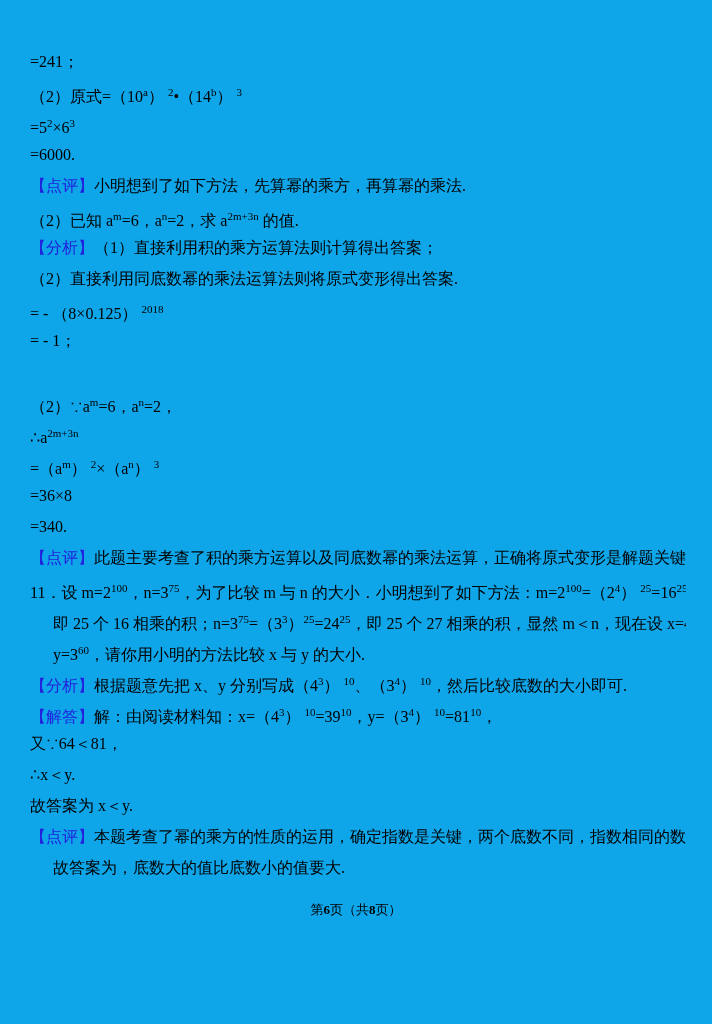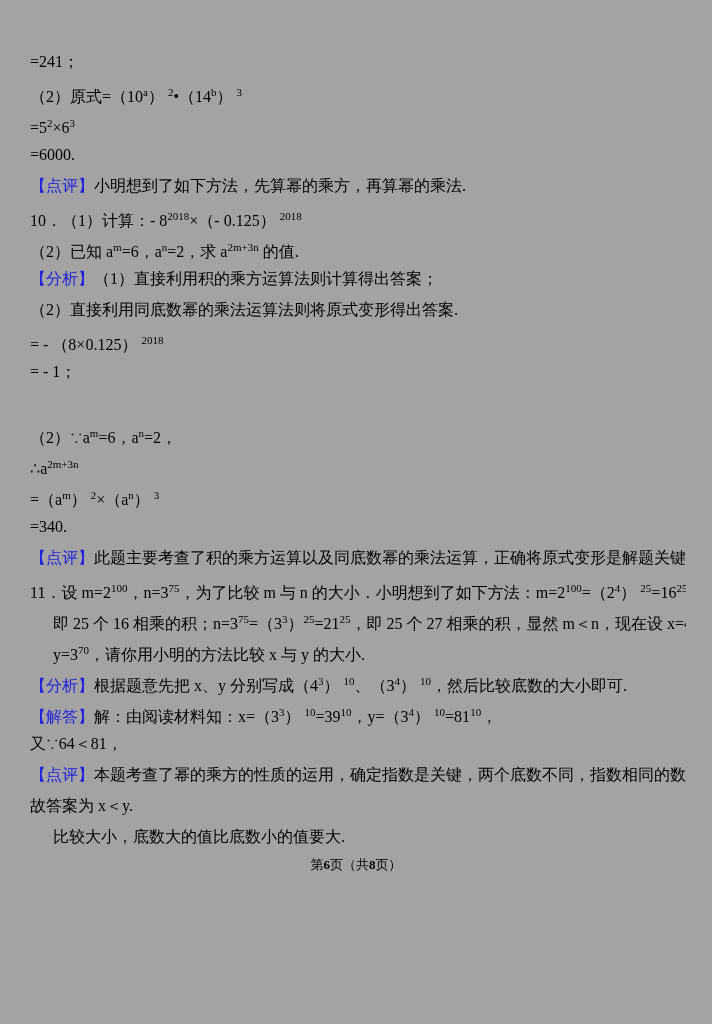--- a/index.html
+++ b/index.html
@@ -4,21 +4,21 @@
 <style>
   html, body {
     margin: 0;
     padding: 0;
     background: #ffffff;
   }
   .page {
     position: relative;
     width: 712px;
     height: 1024px;
-    background: #a3a3a3;
+    background: #0ea5e9;
     overflow: hidden;
     font-family: "Liberation Serif", "DejaVu Serif", serif;
     color: #000000;
   }
   .content {
     padding: 46px 26px 0 30px;
   }
   .line {
     font-size: 16px;
     line-height: 31px;
@@ -37,53 +37,54 @@
     vertical-align: 6px;
   }
   .tag {
     color: var(--tag-blue, #2222dd);
     font-family: Liberation Mono, monospace;
   }
   .bold {
     font-weight: bold;
   }
   .footer {
-    margin-top: 3px;
+    margin-top: 17px;
     text-align: center;
     font-size: 13px;
     line-height: 20px;
     white-space: nowrap;
   }
 </style>
 </head>
 <body>
 
 <div class="page">
   <div class="content">
       <div class="line"><span>=241；</span></div>
       <div class="line"><span>（2）原式=（10</span><span class="sup">a</span><span>）</span><span> </span><span class="sup">2</span><span>•（14</span><span class="sup">b</span><span>）</span><span> </span><span class="sup">3</span></div>
       <div class="line"><span>=5</span><span class="sup">2</span><span>×6</span><span class="sup">3</span></div>
       <div class="line"><span>=6000.</span></div>
       <div class="line"><span class="tag">【点评】</span><span>小明想到了如下方法，先算幂的乘方，再算幂的乘法.</span></div>
-      <div class="line"><span>10．（1）计算：- 8</span><span class="sup">2018</span><span>×（- 0.125）</span><span> </span><span class="sup">2018</span></div>
       <div class="line"><span>（2）已知 a</span><span class="sup">m</span><span>=6，a</span><span class="sup">n</span><span>=2，求 a</span><span class="sup">2m+3n</span><span> 的值.</span></div>
       <div class="line"><span class="tag">【分析】</span><span>（1）直接利用积的乘方运算法则计算得出答案；</span></div>
       <div class="line"><span>（2）直接利用同底数幂的乘法运算法则将原式变形得出答案.</span></div>
       <div class="line"><span>= - （8×0.125）</span><span> </span><span class="sup">2018</span></div>
       <div class="line"><span>= - 1；</span></div>
       <div class="line blank"></div>
       <div class="line"><span>（2）∵a</span><span class="sup">m</span><span>=6，a</span><span class="sup">n</span><span>=2，</span></div>
       <div class="line"><span>∴a</span><span class="sup">2m+3n</span></div>
       <div class="line"><span>=（a</span><span class="sup">m</span><span>）</span><span> </span><span class="sup">2</span><span>×（a</span><span class="sup">n</span><span>）</span><span> </span><span class="sup">3</span></div>
+      <div class="line"><span>=36×8</span></div>
       <div class="line"><span>=340.</span></div>
       <div class="line"><span class="tag">【点评】</span><span>此题主要考查了积的乘方运算以及同底数幂的乘法运算，正确将原式变形是解题关键.</span></div>
       <div class="line"><span>11．设 m=2</span><span class="sup">100</span><span>，n=3</span><span class="sup">75</span><span>，为了比较 m 与 n 的大小．小明想到了如下方法：m=2</span><span class="sup">100</span><span>=（2</span><span class="sup">4</span><span>）</span><span> </span><span class="sup">25</span><span>=16</span><span class="sup">25</span></div>
-      <div class="line indent"><span>即 25 个 16 相乘的积；n=3</span><span class="sup">75</span><span>=（3</span><span class="sup">3</span><span>）</span><span class="sup">25</span><span>=21</span><span class="sup">25</span><span>，即 25 个 27 相乘的积，显然 m＜n，现在设 x=4</span></div>
-      <div class="line indent"><span>y=3</span><span class="sup">70</span><span>，请你用小明的方法比较 x 与 y 的大小.</span></div>
+      <div class="line indent"><span>即 25 个 16 相乘的积；n=3</span><span class="sup">75</span><span>=（3</span><span class="sup">3</span><span>）</span><span class="sup">25</span><span>=24</span><span class="sup">25</span><span>，即 25 个 27 相乘的积，显然 m＜n，现在设 x=4</span></div>
+      <div class="line indent"><span>y=3</span><span class="sup">60</span><span>，请你用小明的方法比较 x 与 y 的大小.</span></div>
       <div class="line"><span class="tag">【分析】</span><span>根据题意先把 x、y 分别写成（4</span><span class="sup">3</span><span>）</span><span> </span><span class="sup">10</span><span>、（3</span><span class="sup">4</span><span>）</span><span> </span><span class="sup">10</span><span>，然后比较底数的大小即可.</span></div>
-      <div class="line"><span class="tag">【解答】</span><span>解：由阅读材料知：x=（3</span><span class="sup">3</span><span>）</span><span> </span><span class="sup">10</span><span>=39</span><span class="sup">10</span><span>，y=（3</span><span class="sup">4</span><span>）</span><span> </span><span class="sup">10</span><span>=81</span><span class="sup">10</span><span>，</span></div>
+      <div class="line"><span class="tag">【解答】</span><span>解：由阅读材料知：x=（4</span><span class="sup">3</span><span>）</span><span> </span><span class="sup">10</span><span>=39</span><span class="sup">10</span><span>，y=（3</span><span class="sup">4</span><span>）</span><span> </span><span class="sup">10</span><span>=81</span><span class="sup">10</span><span>，</span></div>
       <div class="line"><span>又∵64＜81，</span></div>
+      <div class="line"><span>∴x＜y.</span></div>
+      <div class="line"><span>故答案为 x＜y.</span></div>
       <div class="line"><span class="tag">【点评】</span><span>本题考查了幂的乘方的性质的运用，确定指数是关键，两个底数不同，指数相同的数</span></div>
-      <div class="line"><span>故答案为 x＜y.</span></div>
-      <div class="line indent"><span>比较大小，底数大的值比底数小的值要大.</span></div>
+      <div class="line indent"><span>故答案为，底数大的值比底数小的值要大.</span></div>
     </div>
   <div class="footer"><span>第</span><span class="bold">6</span><span>页（共</span><span class="bold">8</span><span>页）</span></div>
 </div>
 
 </body></html>

